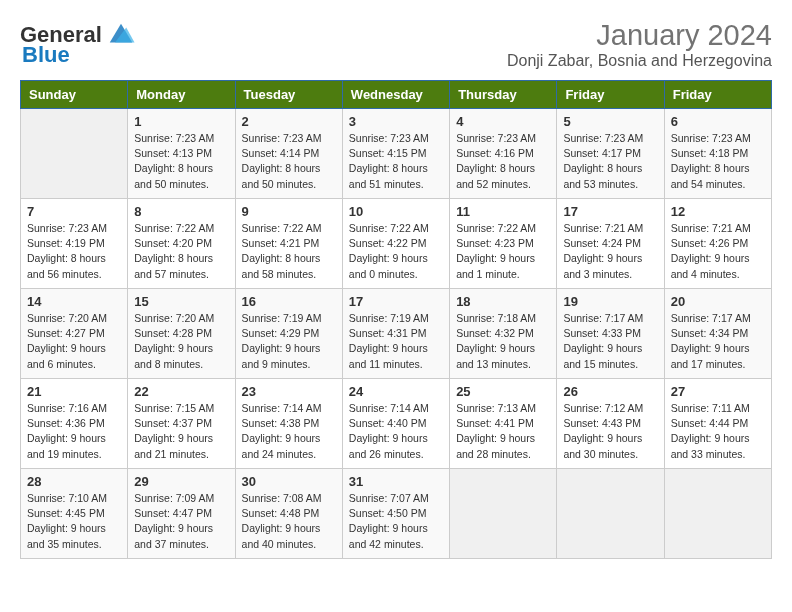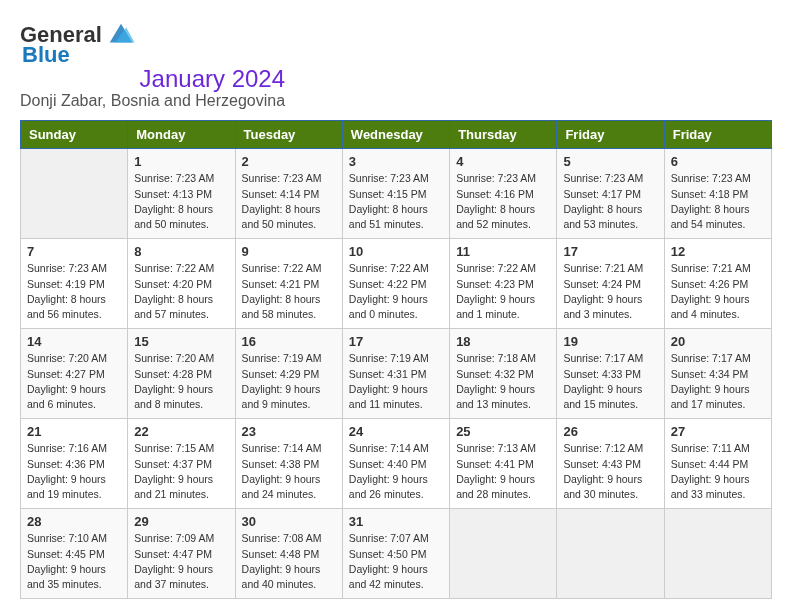--- a/index.html
+++ b/index.html
@@ -8,21 +8,20 @@
       background: #fff;
       width: 792px;
       min-height: 612px;
       padding: 20px;
     }
     .header {
       display: flex;
       justify-content: space-between;
       align-items: flex-start;
       margin-bottom: 10px;
-      flex-direction: column;
     }
     .logo {
       display: flex;
       align-items: center;
       gap: 0px;
     }
     .logo-text-general {
       font-size: 22px;
       font-weight: bold;
       color: #333;
@@ -36,23 +35,23 @@
     }
     .logo-icon {
       width: 30px;
       height: 30px;
       margin-left: 4px;
     }
     .title-block {
       text-align: right;
     }
     .month-title {
-      font-size: 24px;
+      font-size: 29px;
       font-weight: 300;
-      color: #6d28d9;
+      color: #737373;
       line-height: 1.1;
     }
     .location-title {
       font-size: 16px;
       color: #555;
       font-weight: normal;
     }
     .calendar-table {
       width: 100%;
       border-collapse: collapse;

